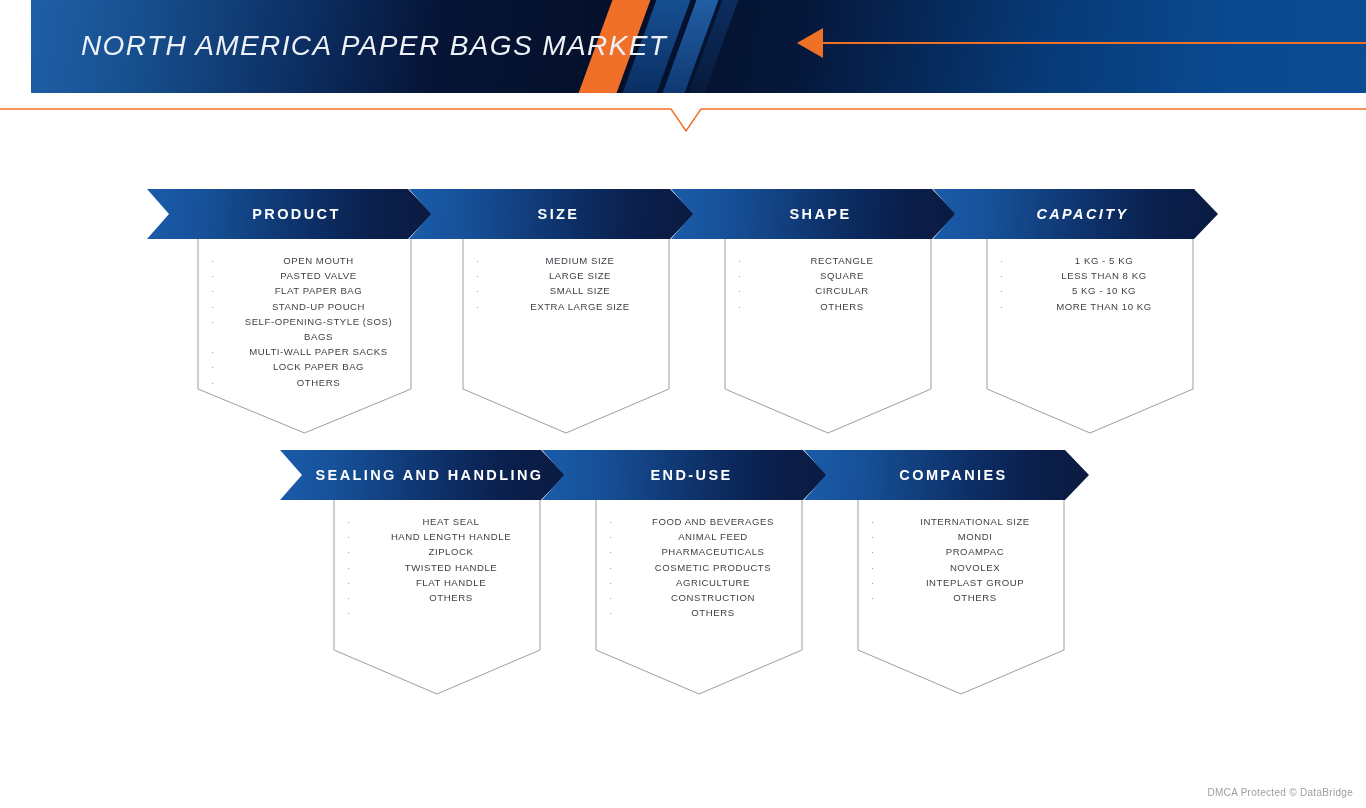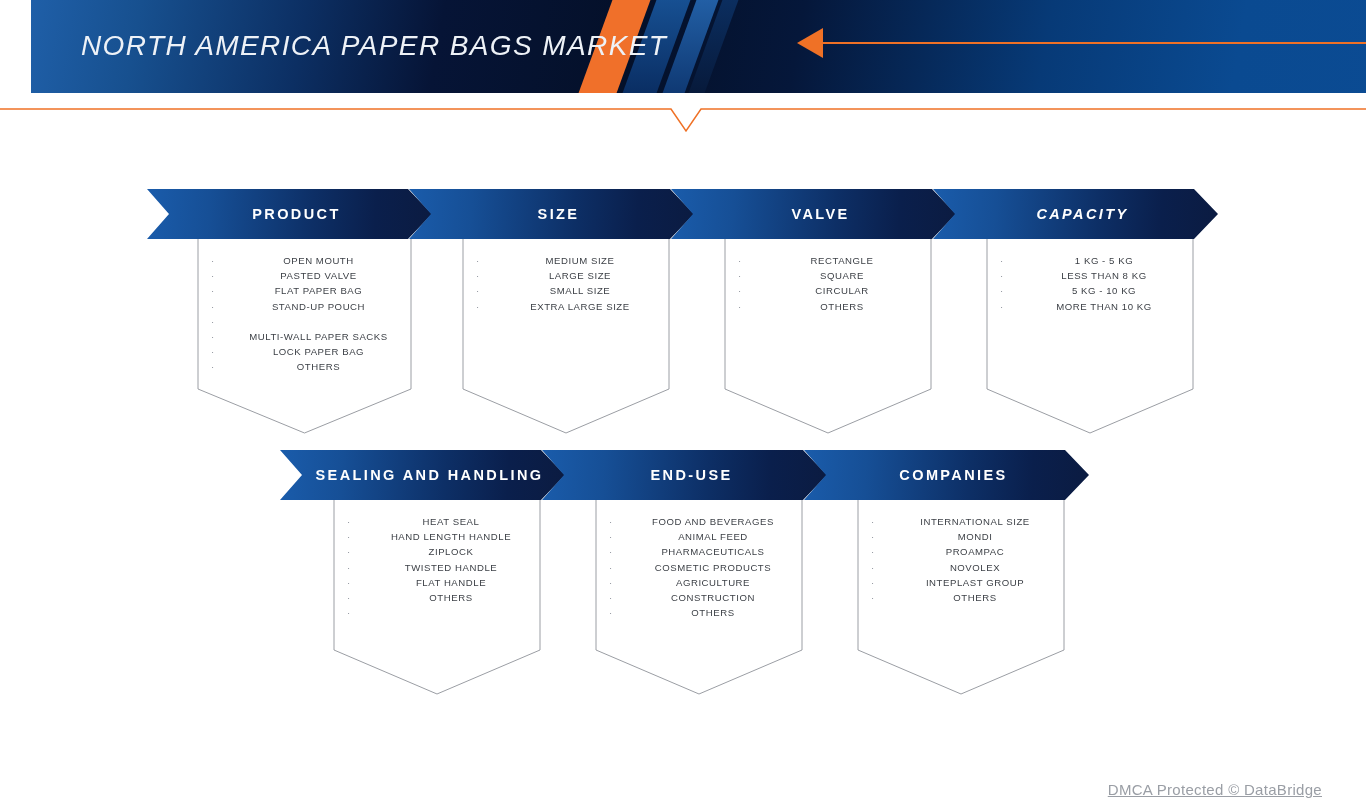--- a/index.html
+++ b/index.html
@@ -147,26 +147,25 @@
     flex: 0 0 24px;
     color: #8c9099;
     font-size: 9.6px;
     line-height: 15.2px;
   }
   .li-text { flex: 1 1 auto; text-align: center; }
 
   
   .footer {
     position: absolute;
-    right: 44px;
+    right: 13px;
     bottom: 10px;
-    font-size: 15px;
+    font-size: 10px;
     color: #9a9ea5;
     letter-spacing: .3px;
-    text-decoration: underline;
   }
 </style>
 </head>
 <body>
 
 <div class="header">
   <div class="hdr-stripe orange-1"></div>
   <div class="hdr-stripe blue-dk-1"></div>
   <div class="hdr-stripe blue-dk-2"></div>
   <div class="hdr-stripe blue-dk-3"></div>
@@ -203,20 +202,21 @@
         <li>
             <span class="bullet">·</span>
             <span class="li-text">FLAT PAPER BAG</span>
           </li>
         <li>
             <span class="bullet">·</span>
             <span class="li-text">STAND-UP POUCH</span>
           </li>
         <li>
             <span class="bullet">·</span>
+            <span class="li-text">SELF-OPENING-STYLE (SOS) BAGS</span>
           </li>
         <li>
             <span class="bullet">·</span>
             <span class="li-text">MULTI-WALL PAPER SACKS</span>
           </li>
         <li>
             <span class="bullet">·</span>
             <span class="li-text">LOCK PAPER BAG</span>
           </li>
         <li>
@@ -251,21 +251,21 @@
         <li>
             <span class="bullet">·</span>
             <span class="li-text">EXTRA LARGE SIZE</span>
           </li>
       </ul>
     </div>
   </div>
 
   <div class="node" style="left:671px; top:177px;">
     <div class="banner" style="width:285px;">
-      <span class="banner-label">VALVE</span>
+      <span class="banner-label">SHAPE</span>
     </div>
     <div class="card" style="left:53px; width:208px; height:195px;">
       <svg width="208" height="195" viewBox="0 0 208 195" xmlns="http://www.w3.org/2000/svg">
         <path d="M1 0 L1 150 L104 194 L207 150 L207 0" fill="#ffffff" stroke="#9b9ea4" stroke-width="1"></path>
       </svg>
       <ul class="card-list">
         <li>
             <span class="bullet">·</span>
             <span class="li-text">RECTANGLE</span>
           </li>

